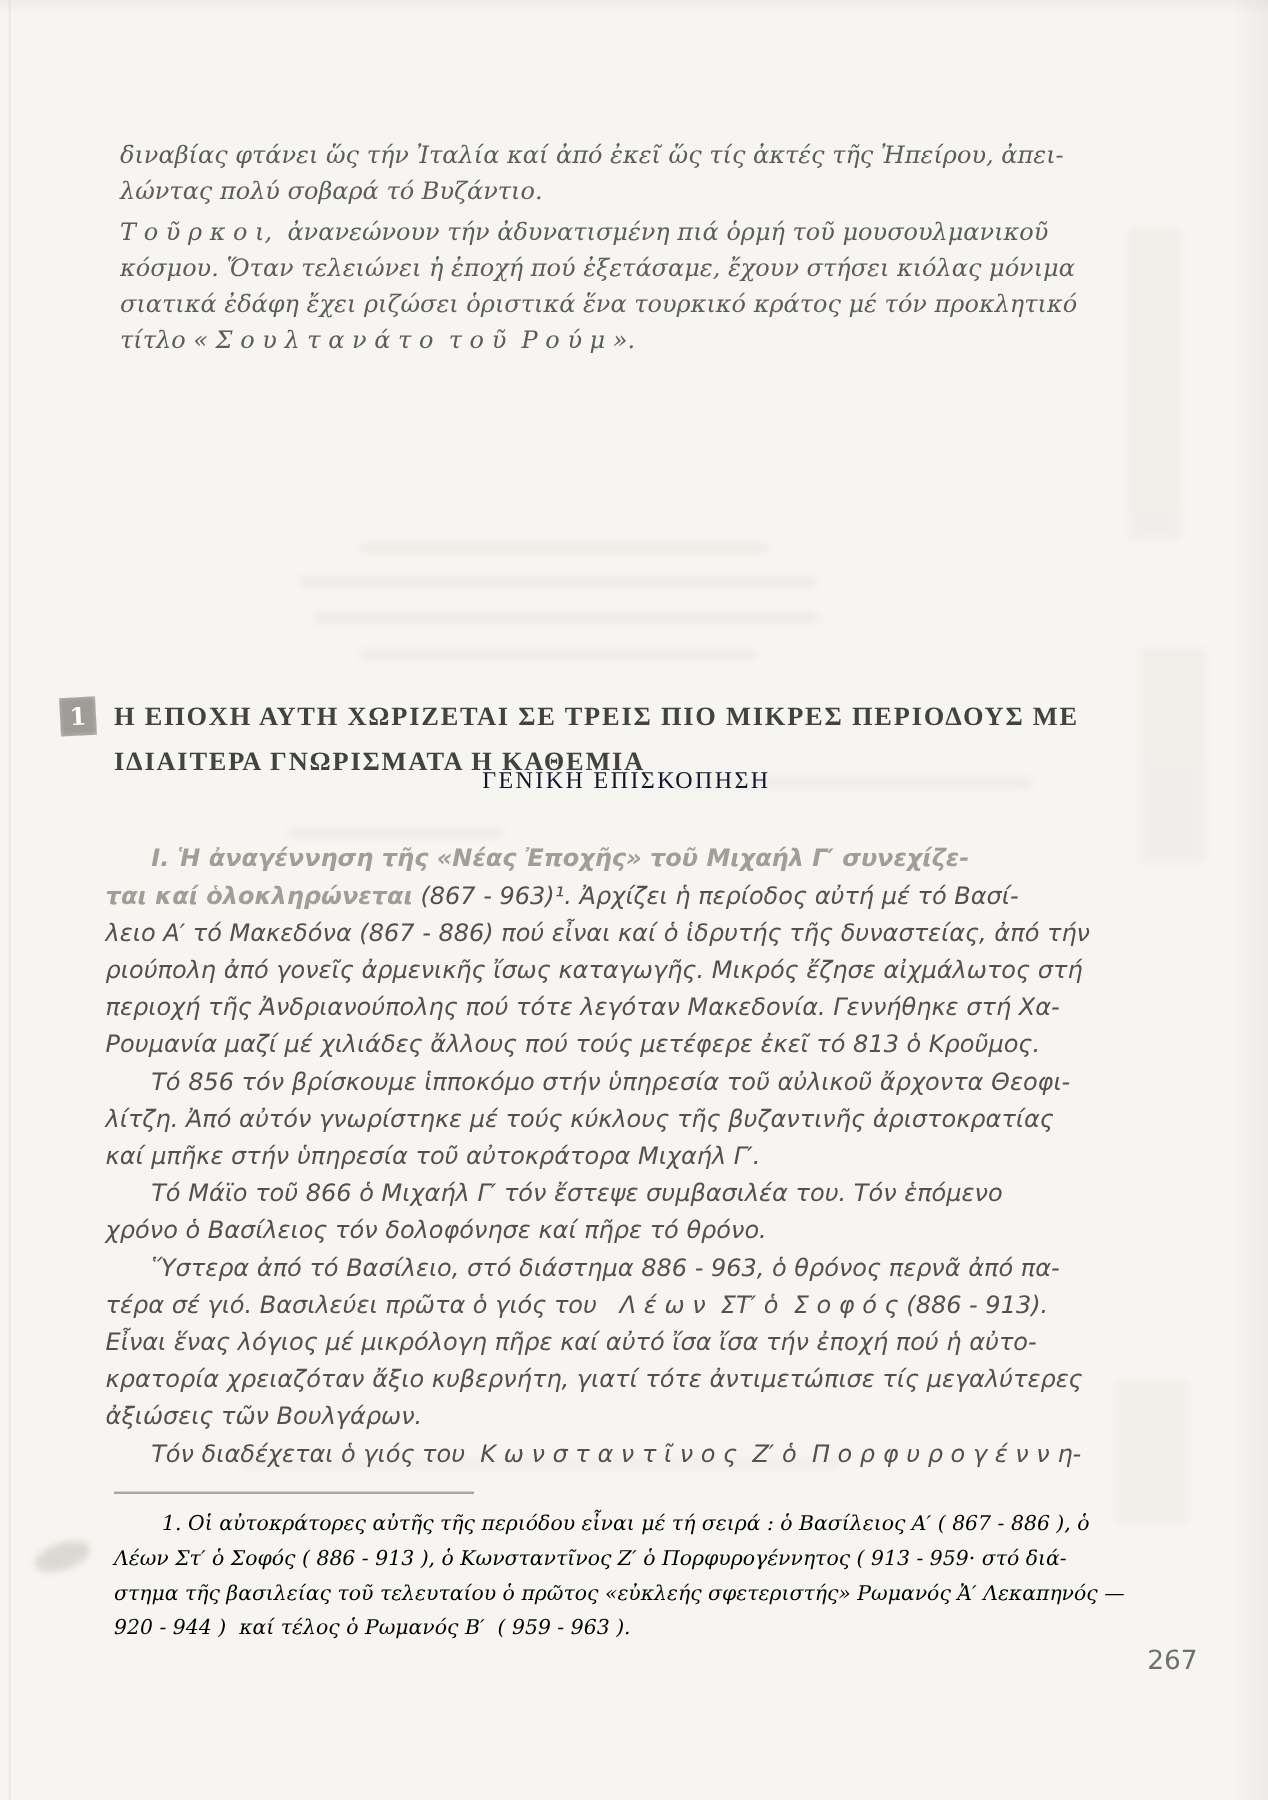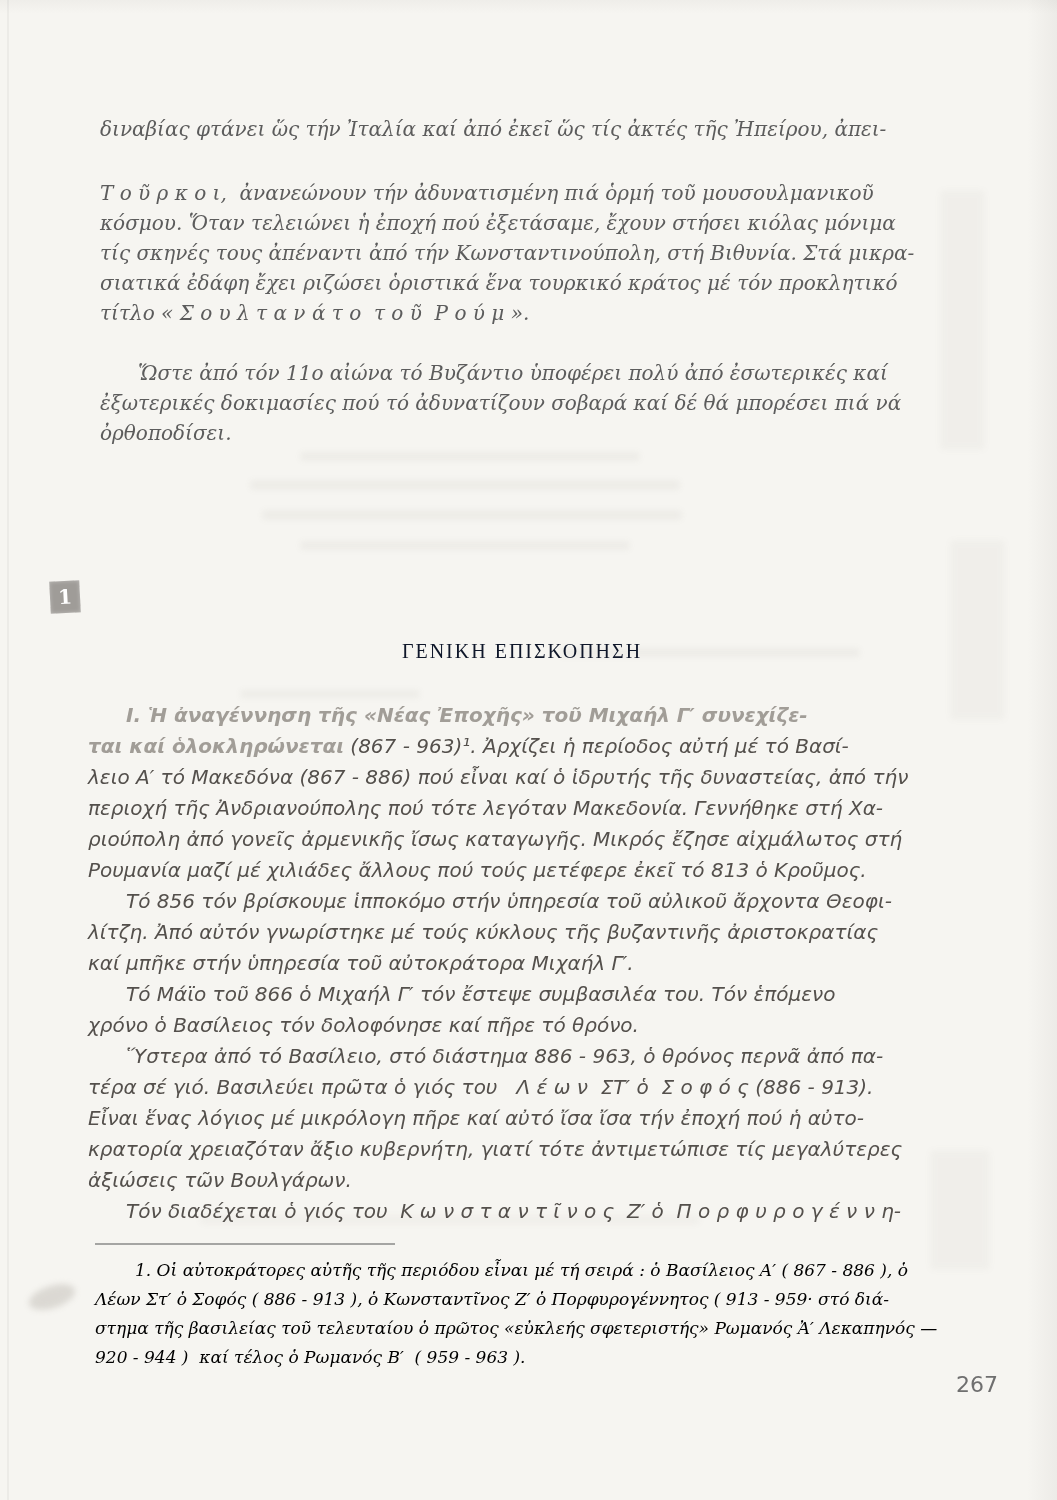--- a/index.html
+++ b/index.html
@@ -68,58 +68,57 @@
 <body>
 
 <div id="page">
 
   <div class="edge-shadow-top"></div>
   <div class="edge-shadow-right"></div>
   <div class="gutter-line"></div>
 
   <div id="para1" class="serif-block">
     <div class="line intro-line">διναβίας φτάνει ὥς τήν Ἰταλία καί ἀπό ἐκεῖ ὥς τίς ἀκτές τῆς Ἠπείρου, ἀπει-</div>
+    <div class="line intro-line">λώντας πολύ σοβαρά τό Βυζάντιο.</div>
   </div>
 
   <div id="para2" class="serif-block">
     <div class="line intro-line">Τ ο ῦ ρ κ ο ι,  ἀνανεώνουν τήν ἀδυνατισμένη πιά ὁρμή τοῦ μουσουλμανικοῦ</div>
     <div class="line intro-line">κόσμου. Ὅταν τελειώνει ἡ ἐποχή πού ἐξετάσαμε, ἔχουν στήσει κιόλας μόνιμα</div>
-    <div class="line intro-line">τίς σκηνές τους ἀπέναντι ἀπό τήν Κωνσταντινούπολη, στή Βιθυνία. Στά μικρα-</div>
     <div class="line intro-line">σιατικά ἐδάφη ἔχει ριζώσει ὁριστικά ἕνα τουρκικό κράτος μέ τόν προκλητικό</div>
     <div class="line intro-line">τίτλο « Σ ο υ λ τ α ν ά τ ο  τ ο ῦ  Ρ ο ύ μ ».</div>
   </div>
 
-  <div id="para3" class="serif-block">
-    <div class="line intro-line indent">Ὥστε ἀπό τόν 11ο αἰώνα τό Βυζάντιο ὑποφέρει πολύ ἀπό ἐσωτερικές καί</div>
-    <div class="line intro-line">ἐξωτερικές δοκιμασίες πού τό ἀδυνατίζουν σοβαρά καί δέ θά μπορέσει πιά νά</div>
-    <div class="line intro-line">ὀρθοποδίσει.</div>
-  </div>
 
   <div class="ghost" style="left:300px;top:452px;width:340px;height:9px;"></div>
   <div class="ghost" style="left:250px;top:480px;width:430px;height:10px;"></div>
   <div class="ghost" style="left:262px;top:510px;width:420px;height:10px;"></div>
   <div class="ghost" style="left:300px;top:541px;width:330px;height:9px;"></div>
   <div class="ghost" style="left:560px;top:648px;width:300px;height:9px;"></div>
   <div class="ghost" style="left:240px;top:690px;width:180px;height:8px;"></div>
   <div class="ghost" style="left:940px;top:190px;width:45px;height:260px;opacity:0.05;"></div>
   <div class="ghost" style="left:950px;top:540px;width:55px;height:180px;opacity:0.05;"></div>
   <div class="ghost" style="left:200px;top:1216px;width:500px;height:8px;opacity:0.06;"></div>
   <div class="ghost" style="left:930px;top:1150px;width:60px;height:120px;opacity:0.05;"></div>
 
   <div id="badge">1</div>
 
+  <div id="section-heading">
+    <div class="line heading-line">Η ΕΠΟΧΗ ΑΥΤΗ ΧΩΡΙΖΕΤΑΙ ΣΕ ΤΡΕΙΣ ΠΙΟ ΜΙΚΡΕΣ ΠΕΡΙΟΔΟΥΣ ΜΕ</div>
+    <div class="line heading-line">ΙΔΙΑΙΤΕΡΑ ΓΝΩΡΙΣΜΑΤΑ Η ΚΑΘΕΜΙΑ</div>
+  </div>
 
   <div id="overview-title">ΓΕΝΙΚΗ ΕΠΙΣΚΟΠΗΣΗ</div>
 
   <div id="overview">
     <div class="line overview-line lead indent">Ι. Ἡ ἀναγέννηση τῆς «Νέας Ἐποχῆς» τοῦ Μιχαήλ Γ′ συνεχίζε-</div>
     <div class="line overview-line"><span class="lead-inline">ται καί ὁλοκληρώνεται</span><span> (867 - 963)¹. Ἀρχίζει ἡ περίοδος αὐτή μέ τό Βασί-</span></div>
     <div class="line overview-line">λειο Α′ τό Μακεδόνα (867 - 886) πού εἶναι καί ὁ ἱδρυτής τῆς δυναστείας, ἀπό τήν</div>
+    <div class="line overview-line">ριούπολη ἀπό γονεῖς ἀρμενικῆς ἴσως καταγωγῆς. Μικρός ἔζησε αἰχμάλωτος στή</div>
     <div class="line overview-line">περιοχή τῆς Ἀνδριανούπολης πού τότε λεγόταν Μακεδονία. Γεννήθηκε στή Χα-</div>
-    <div class="line overview-line">ριούπολη ἀπό γονεῖς ἀρμενικῆς ἴσως καταγωγῆς. Μικρός ἔζησε αἰχμάλωτος στή</div>
     <div class="line overview-line">Ρουμανία μαζί μέ χιλιάδες ἄλλους πού τούς μετέφερε ἐκεῖ τό 813 ὁ Κροῦμος.</div>
     <div class="line overview-line indent">Τό 856 τόν βρίσκουμε ἱπποκόμο στήν ὑπηρεσία τοῦ αὐλικοῦ ἄρχοντα Θεοφι-</div>
     <div class="line overview-line">λίτζη. Ἀπό αὐτόν γνωρίστηκε μέ τούς κύκλους τῆς βυζαντινῆς ἀριστοκρατίας</div>
     <div class="line overview-line">καί μπῆκε στήν ὑπηρεσία τοῦ αὐτοκράτορα Μιχαήλ Γ′.</div>
     <div class="line overview-line indent">Τό Μάϊο τοῦ 866 ὁ Μιχαήλ Γ′ τόν ἔστεψε συμβασιλέα του. Τόν ἑπόμενο</div>
     <div class="line overview-line">χρόνο ὁ Βασίλειος τόν δολοφόνησε καί πῆρε τό θρόνο.</div>
     <div class="line overview-line indent">Ὕστερα ἀπό τό Βασίλειο, στό διάστημα 886 - 963, ὁ θρόνος περνᾶ ἀπό πα-</div>
     <div class="line overview-line">τέρα σέ γιό. Βασιλεύει πρῶτα ὁ γιός του   Λ έ ω ν  ΣΤ′ ὁ  Σ ο φ ό ς (886 - 913).</div>
     <div class="line overview-line">Εἶναι ἕνας λόγιος μέ μικρόλογη πῆρε καί αὐτό ἴσα ἴσα τήν ἐποχή πού ἡ αὐτο-</div>
     <div class="line overview-line">κρατορία χρειαζόταν ἄξιο κυβερνήτη, γιατί τότε ἀντιμετώπισε τίς μεγαλύτερες</div>

